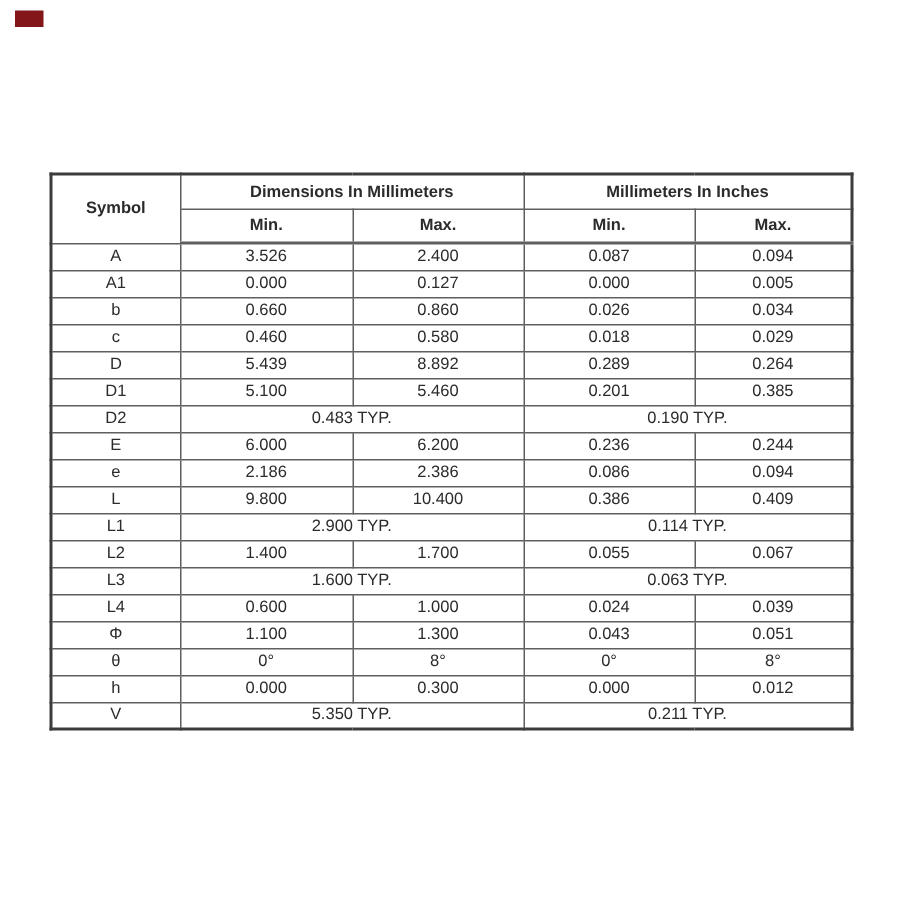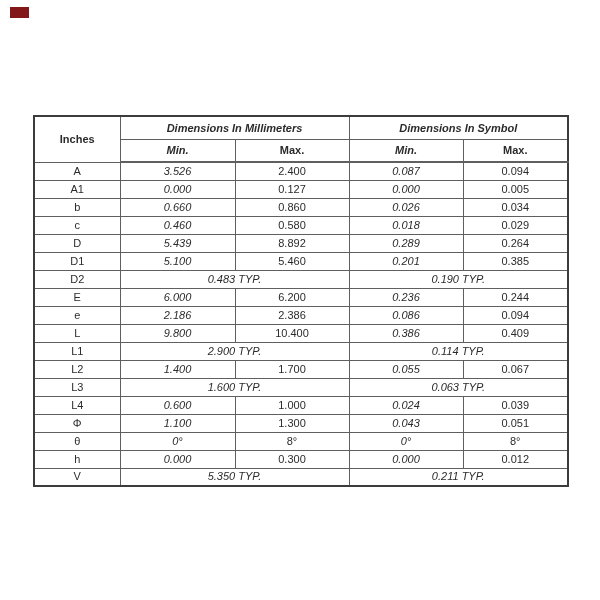--- a/index.html
+++ b/index.html
@@ -20,40 +20,40 @@
   .dim-table th,.dim-table td{
     border:1px solid #5f5f5f;
     font-size:11px;line-height:1;
     color:#2b2b2b;text-align:center;vertical-align:middle;
     padding:0;margin:0;white-space:nowrap;overflow:hidden;
   }
   .dim-table th{font-weight:bold;}
   tr.hrow1 th{height:22px;}
   tr.hrow2 th{height:21px;border-bottom-width:2px;margin-left:46px;}
   tbody tr{height:18px;}
-  .sec{border-left-width:2px;font-style:italic;}
+  .sec{border-left-width:2px;}
 </style>
 </head>
 <body>
 
 <div class="red-marker"></div>
 
 <table class="dim-table">
   <colgroup>
     <col style="width:86px">
     <col style="width:115px">
     <col style="width:114px">
     <col style="width:114px">
     <col style="width:105px">
   </colgroup>
   <thead>
     <tr class="hrow1">
-      <th rowspan="2">Inches</th>
+      <th rowspan="2">Symbol</th>
       <th colspan="2" class="sec">Dimensions In Millimeters</th>
-      <th colspan="2" class="sec">Dimensions In Symbol</th>
+      <th colspan="2" class="sec">Millimeters In Inches</th>
     </tr>
     <tr class="hrow2">
       <th class="sec">Min.</th>
       <th>Max.</th>
       <th class="sec">Min.</th>
       <th>Max.</th>
     </tr>
   </thead>
   <tbody>
     <tr>

